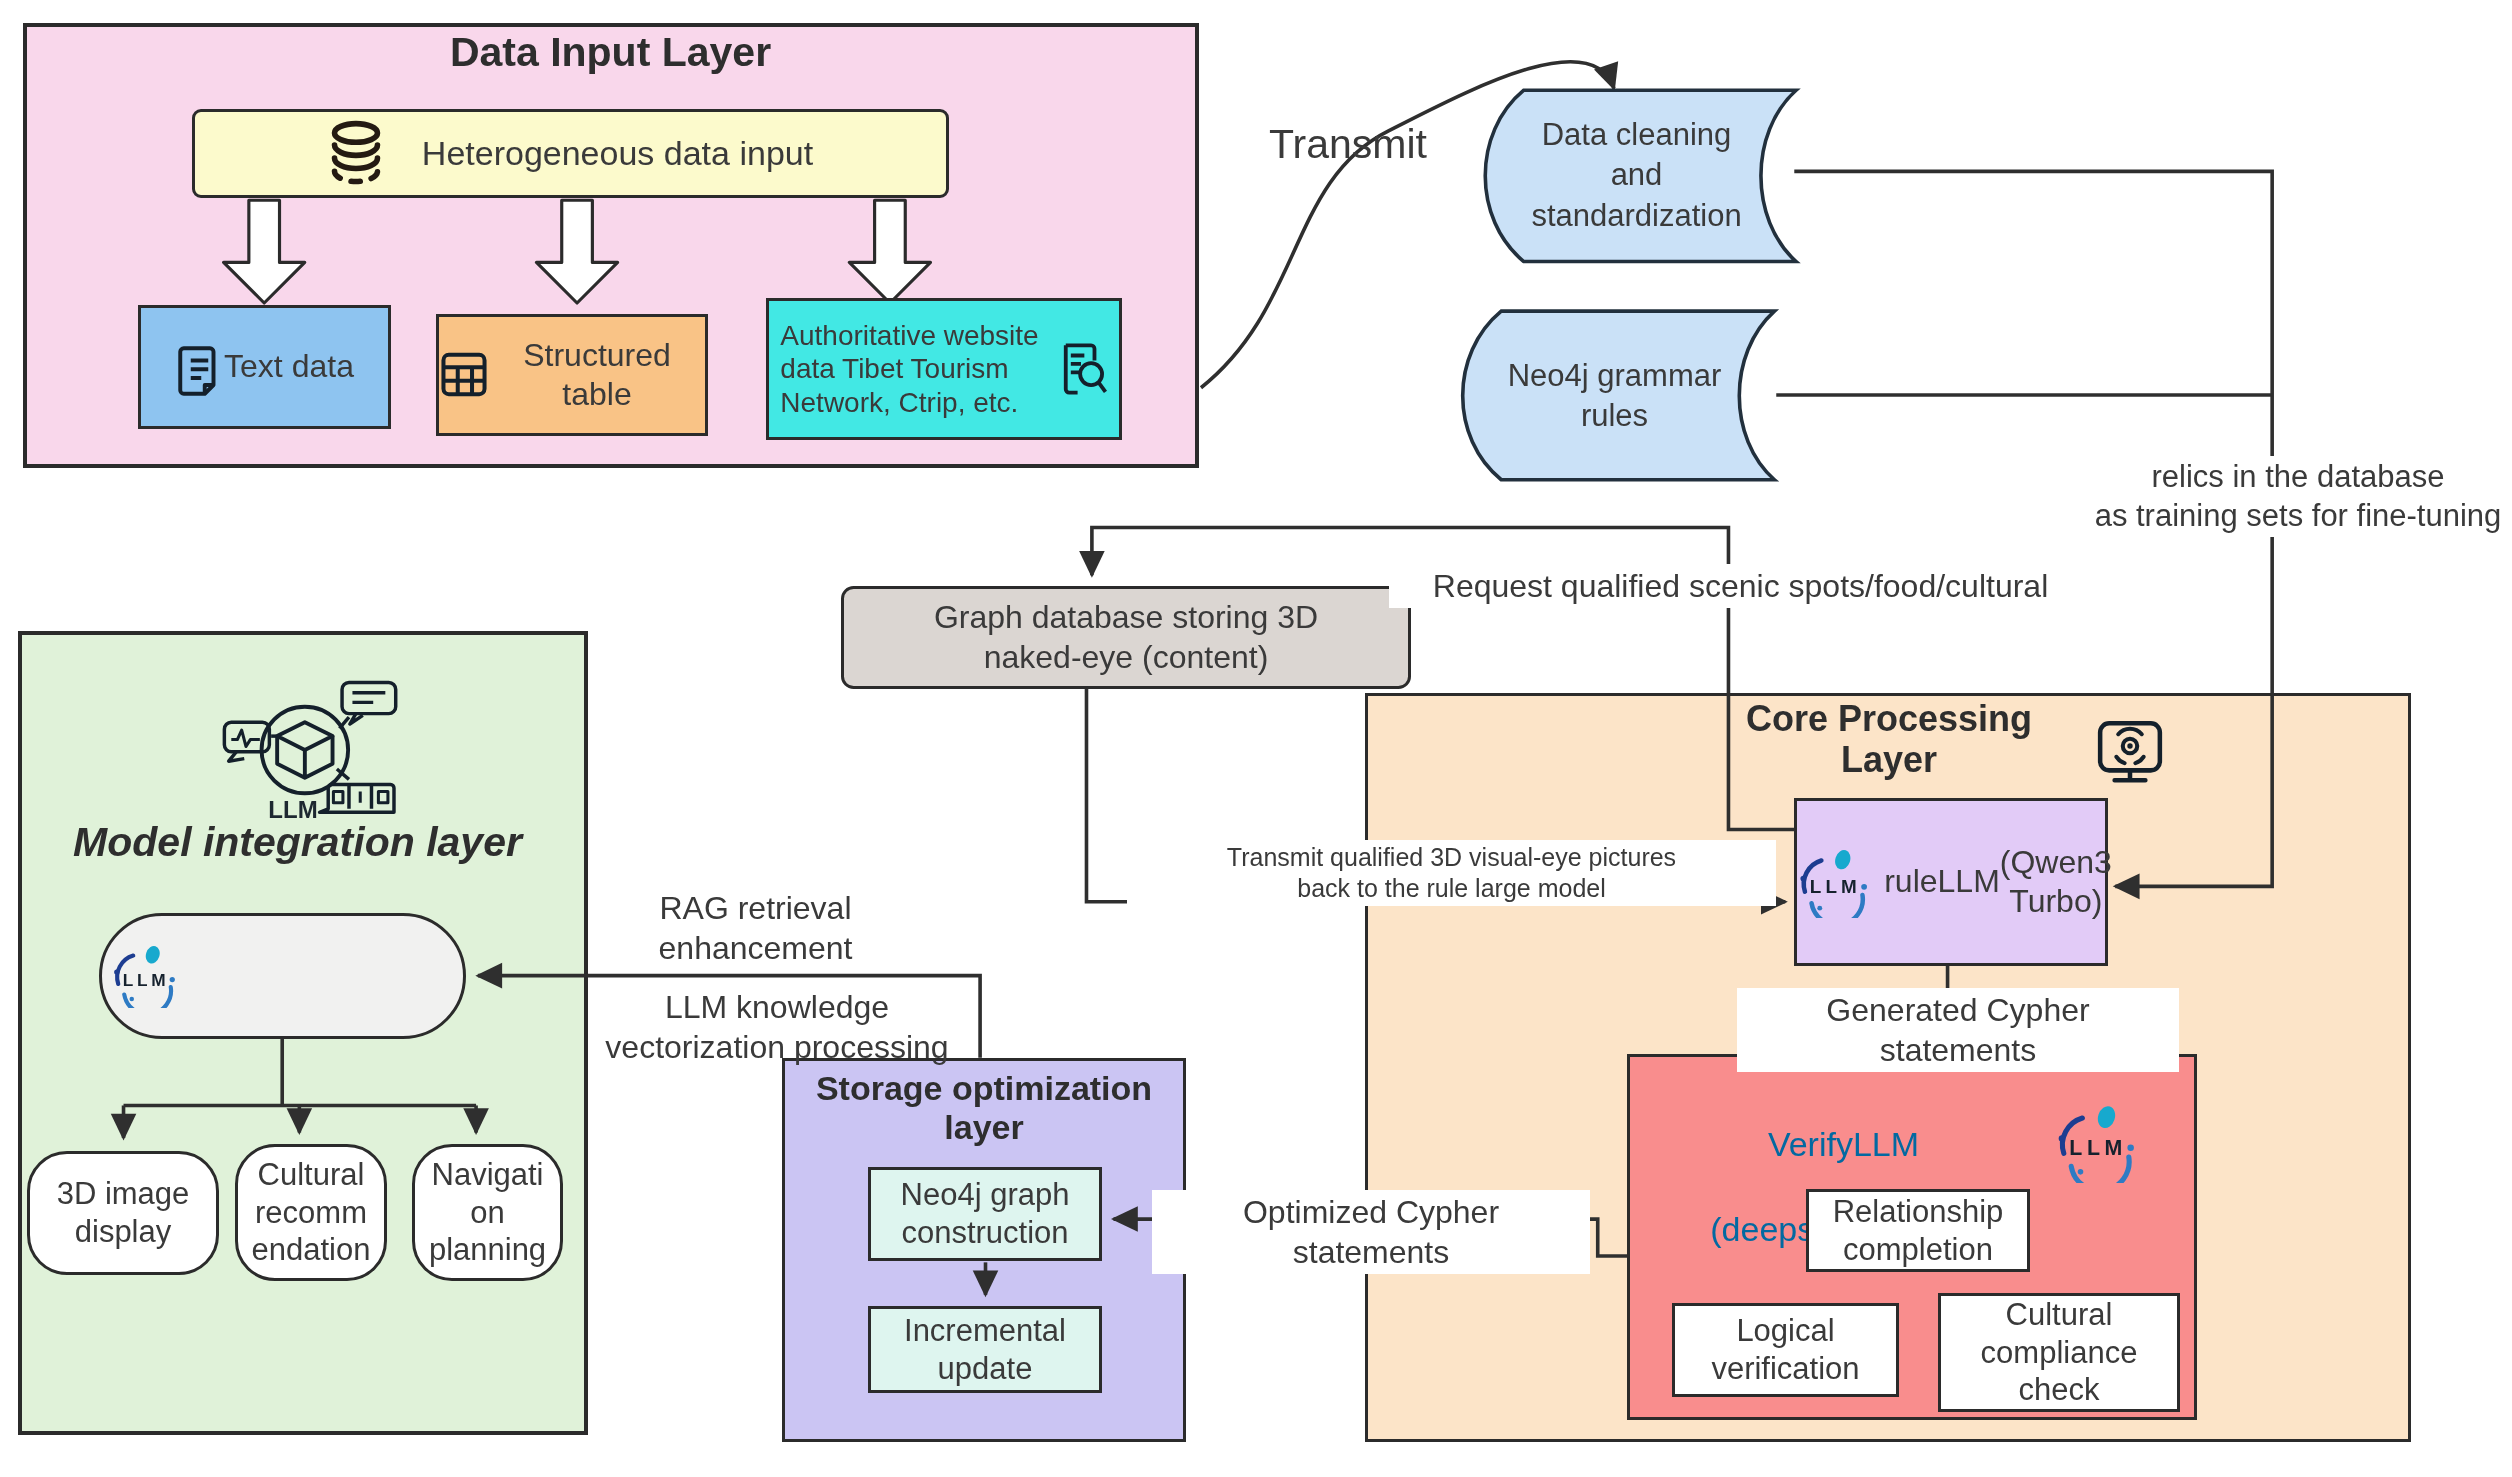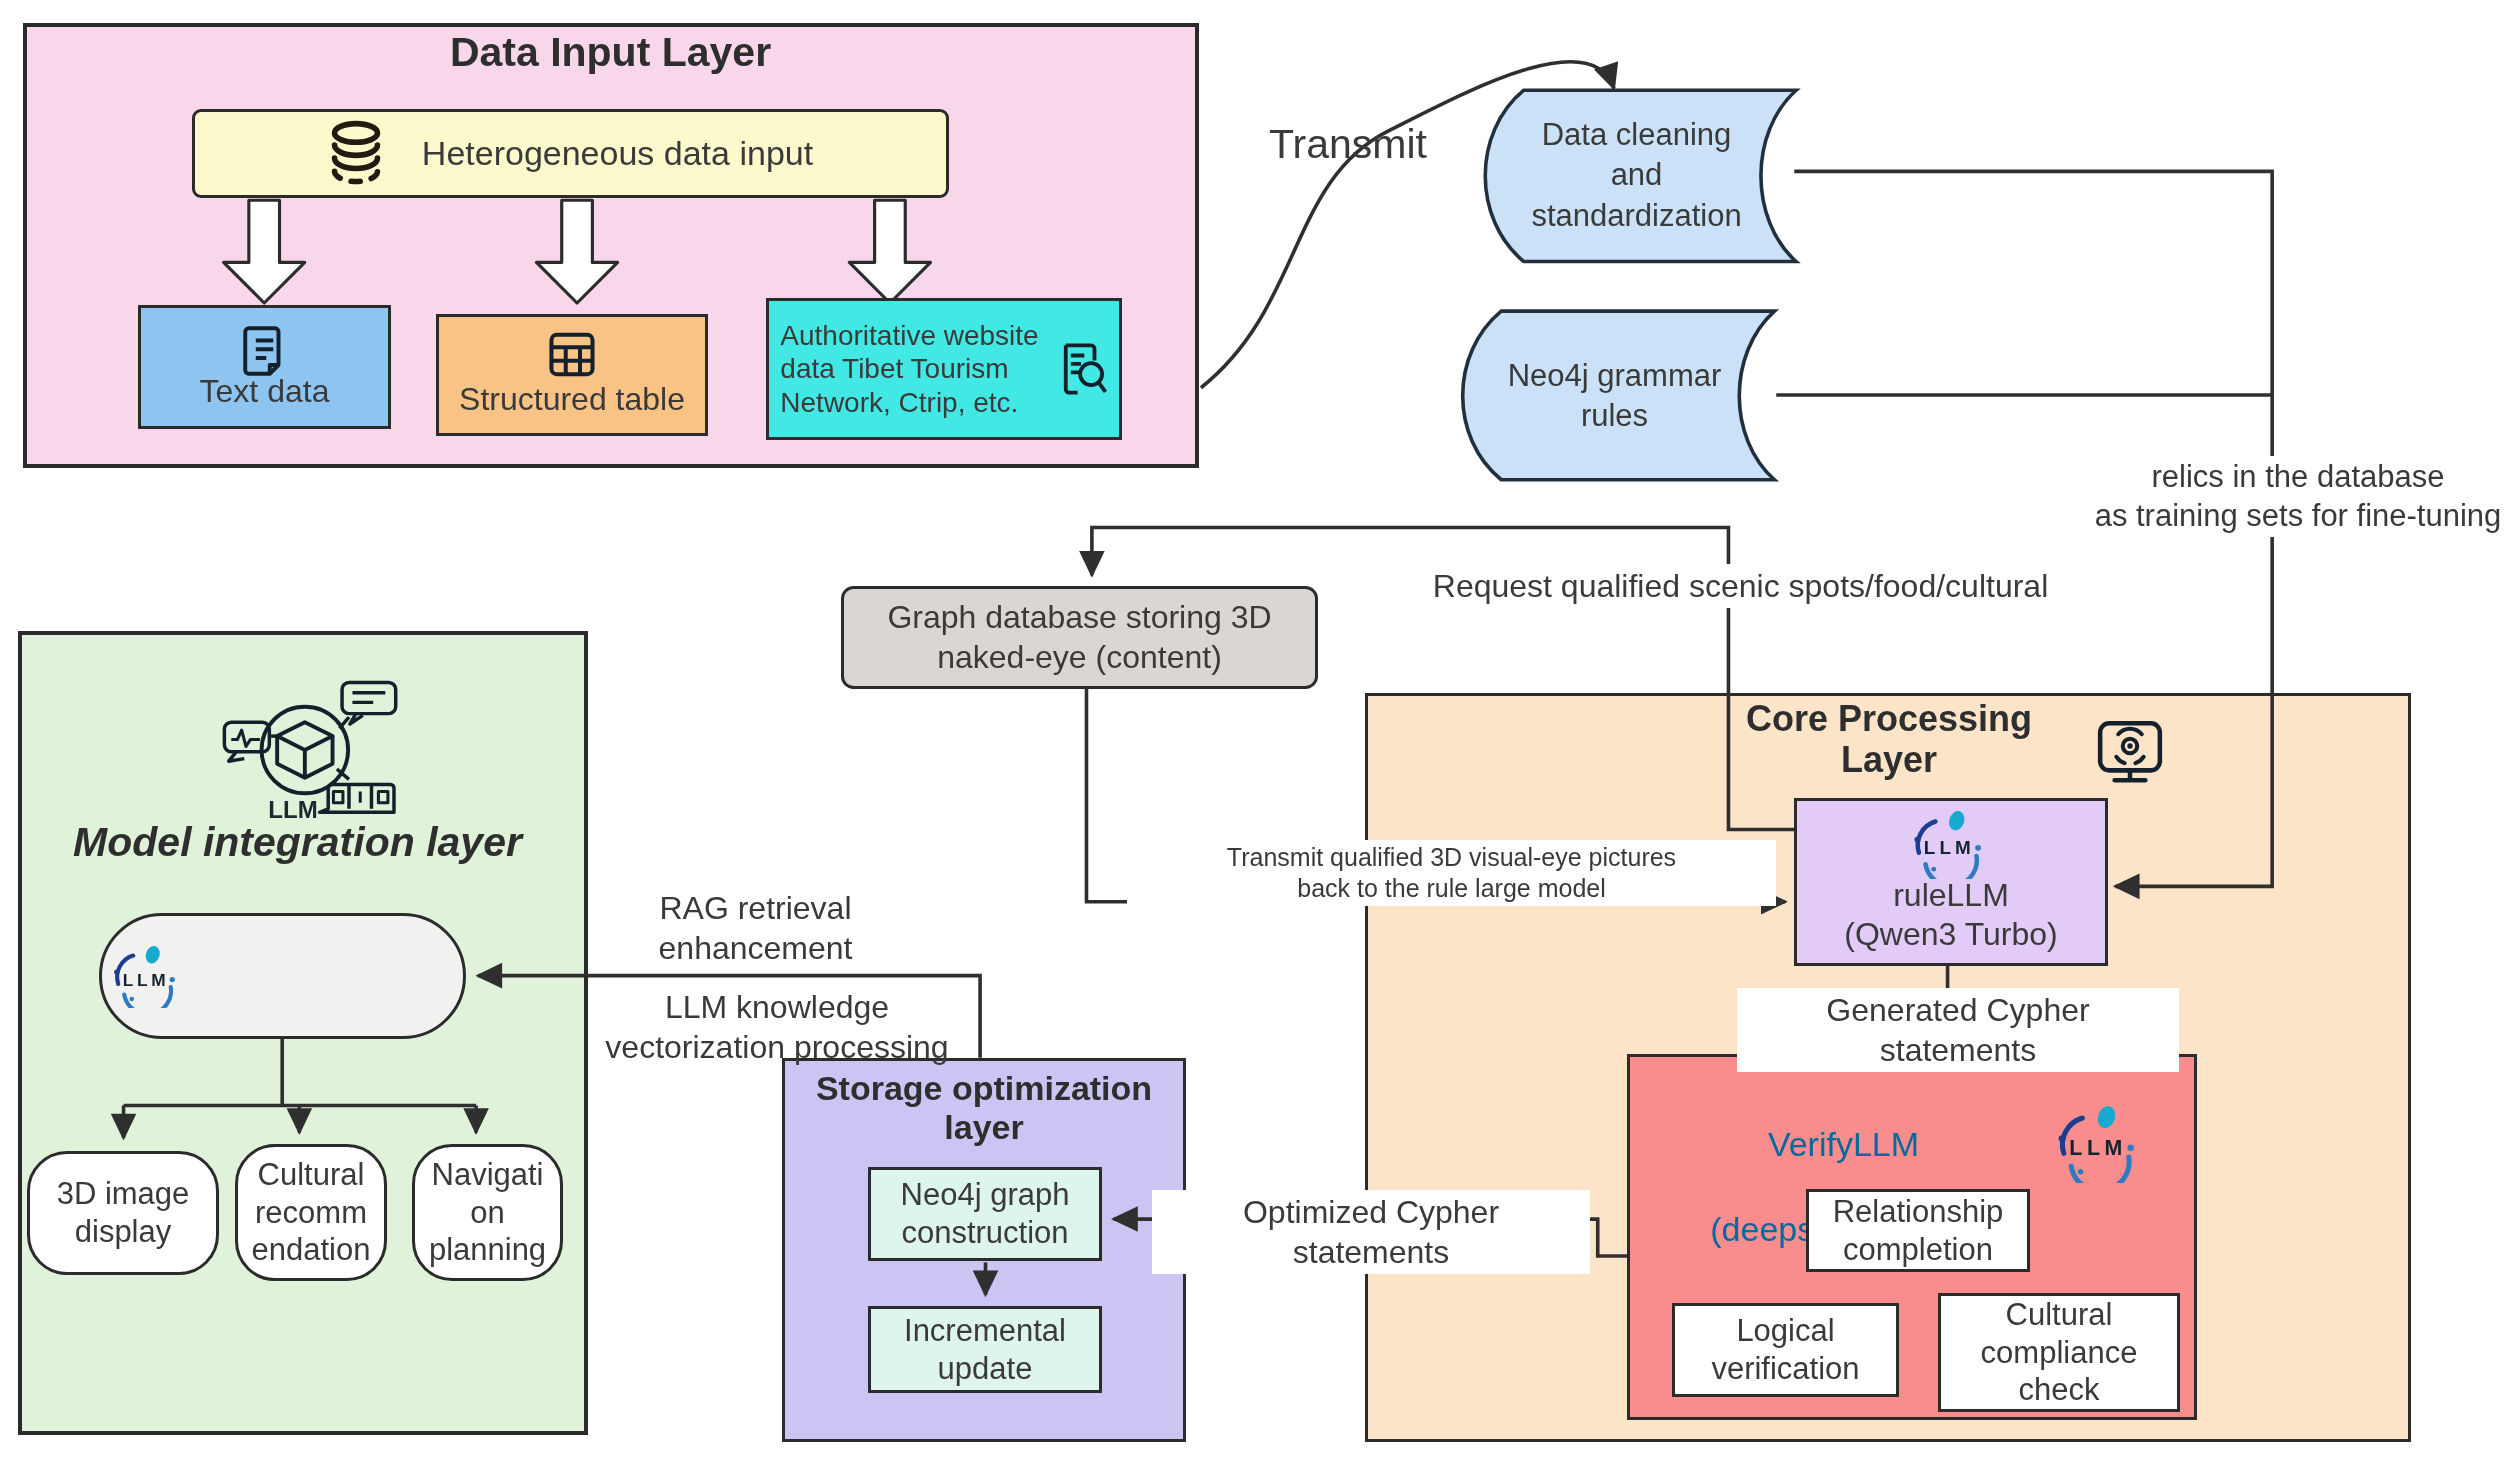--- a/index.html
+++ b/index.html
@@ -13,21 +13,21 @@
   .node{
     position:absolute;box-sizing:border-box;border:3.6px solid #2b2b2b;
     display:flex;align-items:center;justify-content:center;text-align:center;
     z-index:3;line-height:1.22;
   }
   .pre{white-space:pre-line;}
   .lbl{position:absolute;z-index:4;text-align:center;white-space:pre-line;line-height:1.25;}
   .wbg{background:#ffffff;padding:1.8px 9px;}
   .t36{font-size:32px;} .t34{font-size:31px;} .t31{font-size:28px;line-height:1.2;}
   .title{position:absolute;z-index:3;font-weight:bold;color:#2e2e2e;text-align:center;white-space:pre-line;line-height:1.15;}
-  .col{flex-direction:column;}
+  .col{flex-direction:row;}
   .shape-label{position:absolute;z-index:3;text-align:center;white-space:pre-line;line-height:1.3;font-size:31px;}
   .subbox{background:#ffffff;}
 </style>
 </head>
 <body>
 
 <div class="layer" style="left:22.5px;top:22.5px;width:1176px;height:445px;background:#F9D7EB;"></div>
 <div class="layer" style="left:1365px;top:693px;width:1046px;height:749px;background:#FCE4C8;border-width:3.6px;"></div>
 <div class="layer" style="left:18px;top:631px;width:570px;height:804px;background:#E0F2D9;"></div>
 <div class="layer" style="left:782px;top:1058px;width:404px;height:384px;background:#CBC5F3;border-width:3.6px;"></div>
@@ -132,21 +132,21 @@
 and
 standardization</div>
 <div class="shape-label" style="left:1470px;top:356px;width:289px;z-index:3;">Neo4j grammar
 rules</div>
 
 <div class="lbl wbg" style="left:2070px;top:456px;width:438px;font-size:31px;">relics in the database
 as training sets for fine-tuning</div>
 
 <div class="lbl wbg" style="left:1389px;top:564px;width:685px;font-size:32px;">Request qualified scenic spots/food/cultural</div>
 
-<div class="node pre" style="left:841px;top:586px;width:477px;height:103px;background:#DBD6D2;border-radius:12.6px;border-width:3.6px;font-size:32px;text-align:center;">
+<div class="node pre" style="left:841px;top:586px;width:570px;height:103px;background:#DBD6D2;border-radius:12.6px;border-width:3.6px;font-size:32px;text-align:center;">
   <span class="pre">Graph database storing 3D
 naked-eye (content)</span>
 </div>
 
 <div class="lbl wbg" style="left:1127px;top:840px;width:631px;font-size:25px;">Transmit qualified 3D visual-eye pictures
 back to the rule large model</div>
 
 <div class="title" style="left:1695px;top:698px;width:388px;font-size:36px;">Core Processing Layer</div>
 <span class="lbl" style="left:2092px;top:700px;z-index:3;">
   <svg width="76" height="74" viewBox="0 0 84 80" fill="none" stroke="#14202b" stroke-width="5" stroke-linecap="round">

